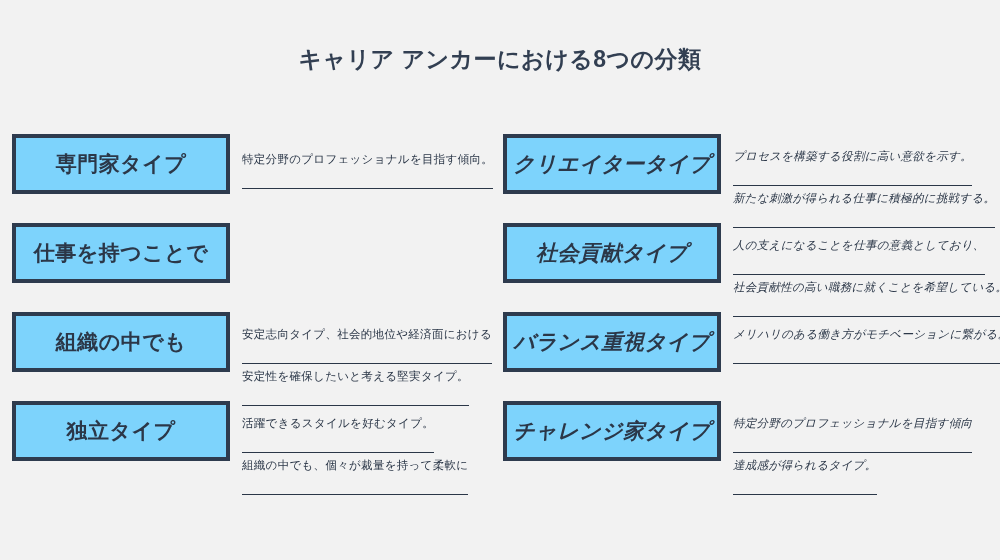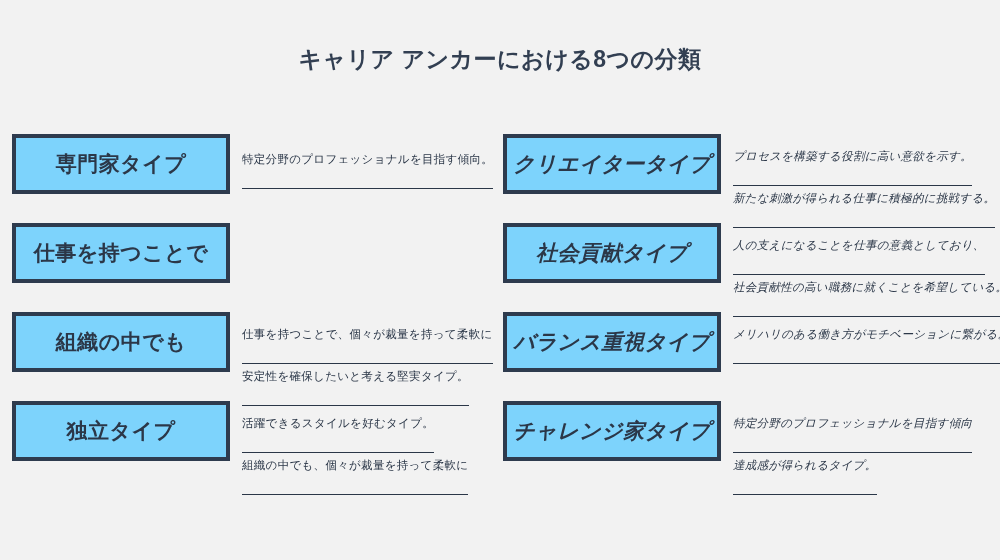--- a/index.html
+++ b/index.html
@@ -119,21 +119,21 @@
         <div class="type-box">
           <span class="type-label">仕事を持つことで</span>
         </div>
       </div>
 
       <div class="entry two-line">
         <div class="type-box">
           <span class="type-label">組織の中でも</span>
         </div>
         <div class="desc">
-          <span class="desc-line">仕事を持つことで、個々が裁量を持って柔軟に</span>
+          <span class="desc-line">安定志向タイプ、社会的地位や経済面における</span>
           <span class="desc-line">安定性を確保したいと考える堅実タイプ。</span>
         </div>
       </div>
 
       <div class="entry two-line">
         <div class="type-box">
           <span class="type-label">独立タイプ</span>
         </div>
         <div class="desc">
           <span class="desc-line">活躍できるスタイルを好むタイプ。</span>

